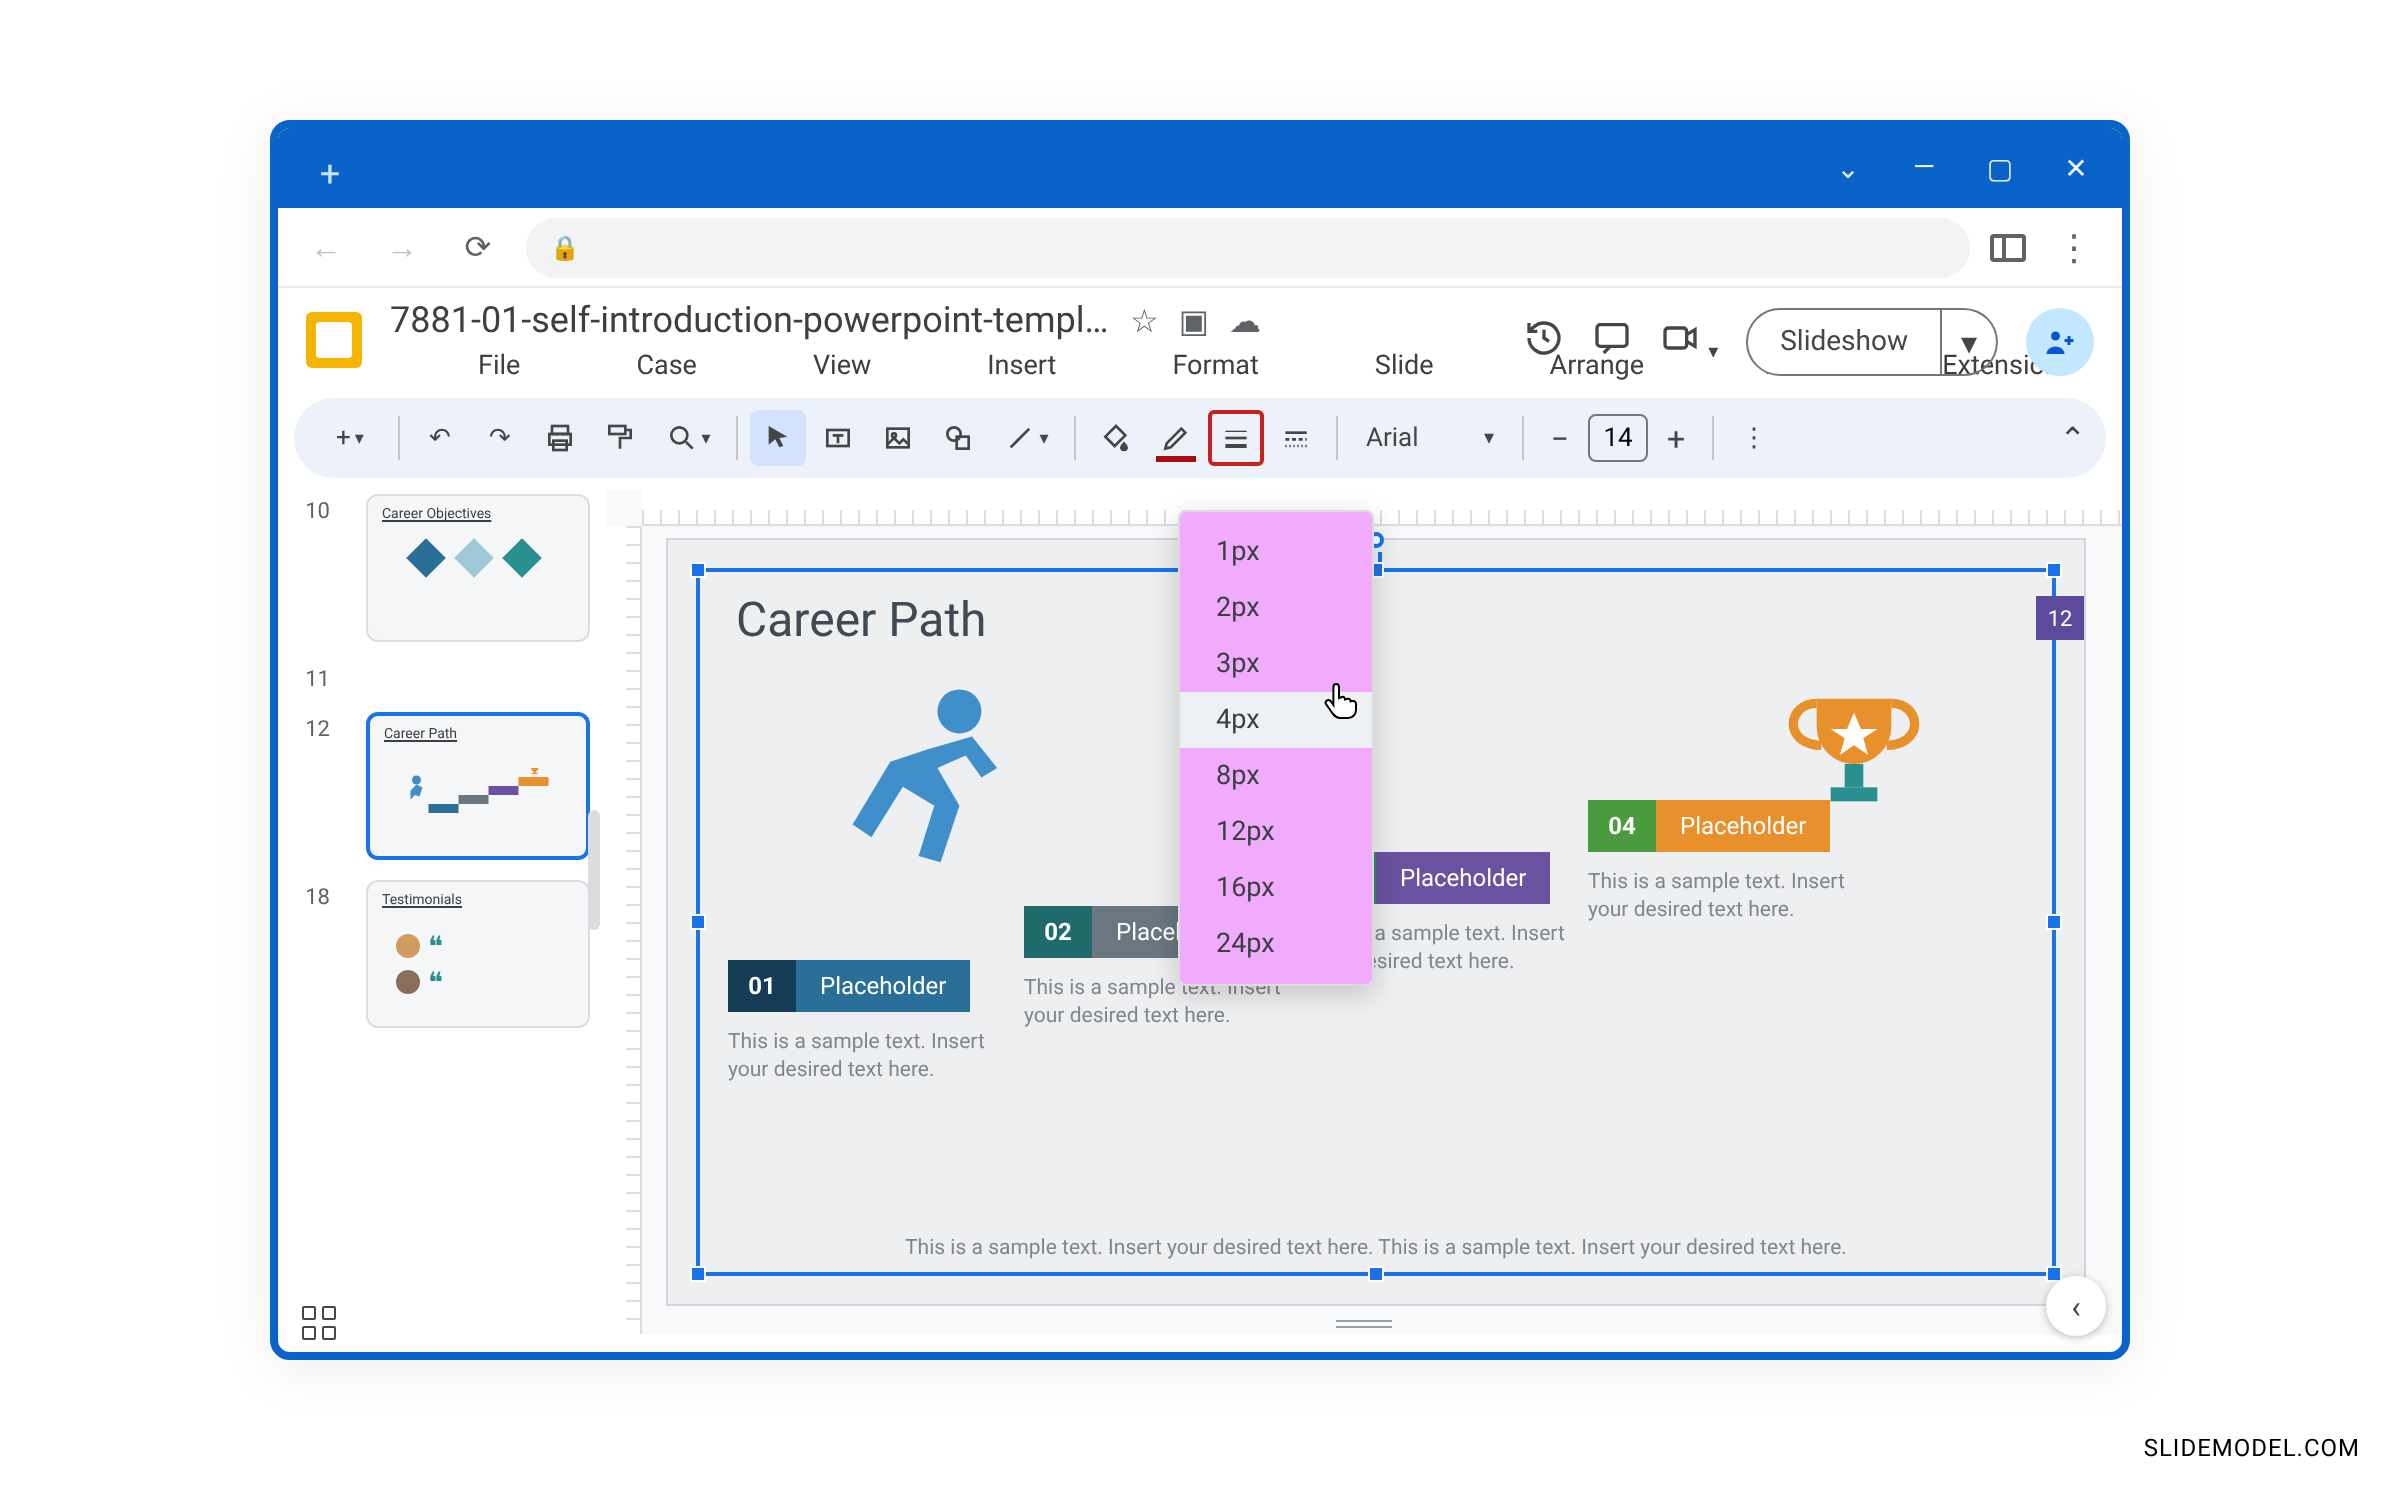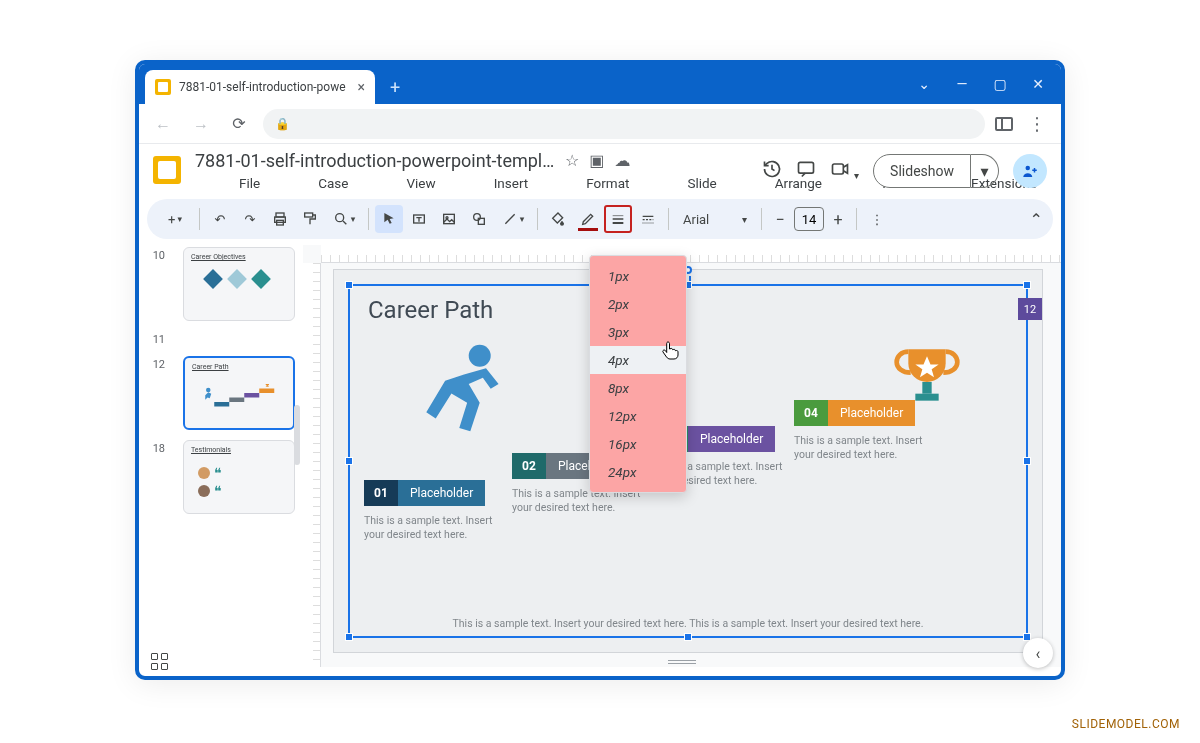--- a/index.html
+++ b/index.html
@@ -87,47 +87,42 @@
   .slide-title { position:absolute; top: 26px; left: 34px; font-size: 24px; color:#404a54; font-weight:400; }
   .page-badge { position:absolute; top:28px; right:0; width:24px; height:22px; background:#5d4a9c; color:#fff; font-size:11px; display:flex; align-items:center; justify-content:center; }
   .runner { position:absolute; left: 80px; top: 70px; color:#3f8fca; }
   .step { position:absolute; height:26px; display:flex; align-items:center; color:#fff; font-size:12px; }
   .step .num { width:34px; height:100%; display:flex; align-items:center; justify-content:center; font-weight:700; }
   .step .lbl { padding: 0 12px; height:100%; display:flex; align-items:center; }
   .bodytext { position:absolute; font-size:10.5px; color:#80868b; line-height:1.35; width:140px; }
   .footer-text { position:absolute; left:0; right:0; bottom: 22px; text-align:center; font-size:10.5px; color:#80868b; }
   .trophy { position:absolute; }
   
-  .bw-menu { position:absolute; left: 450px; top: 191px; width: 98px; background:#fca5a5; border:1px solid #dadce0; border-radius: 4px; box-shadow: 0 4px 14px rgba(0,0,0,.18); padding: 6px 0; z-index: 50; font-style: italic; }
+  .bw-menu { position:absolute; left: 450px; top: 191px; width: 98px; background:#f0abfc; border:1px solid #dadce0; border-radius: 4px; box-shadow: 0 4px 14px rgba(0,0,0,.18); padding: 6px 0; z-index: 50; }
   .bw-menu .mi { height: 28px; display:flex; align-items:center; padding: 0 18px; font-size: 13.5px; color:#3c4043; cursor:pointer; }
   .bw-menu .mi.hov { background:#eef1f4; }
   .cursor-hand { position:absolute; left: 523px; top: 277px; z-index:60; font-size:16px; color:#000; }
   
   .footer-bar { position:absolute; left:12px; bottom:6px; display:flex; gap:3px; flex-wrap:wrap; width:20px; cursor:pointer;}
   .footer-bar span{width:7px;height:7px;border:1.5px solid #444746;border-radius:1px;}
   .chev-fab { position:absolute; right:8px; bottom:8px; width:30px; height:30px; border-radius:50%; background:#fff; box-shadow:0 1px 4px rgba(0,0,0,.25); display:flex; align-items:center; justify-content:center; color:#444746; cursor:pointer;}
-  .watermark { position:absolute; right: 20px; bottom: 12px; font-size: 12px; letter-spacing:.5px; color:#a16207; }
+  .watermark { position:absolute; right: 20px; bottom: 12px; font-size: 12px; letter-spacing:.5px; color:#000000; }
   
   .t10 .d{position:absolute;width:14px;height:14px;background:#2a6f7d;transform:rotate(45deg);} 
   .t11 .circ{position:absolute;left:8px;top:20px;width:30px;height:30px;border-radius:50%;background:#2a6f97;}
   .t12 .mini{position:absolute;left:8px;top:26px;right:8px;height:30px;}
   .t13 .av{position:absolute;width:12px;height:12px;border-radius:50%;background:#d29b64;}
   .resize-grip{position:absolute; left:50%; bottom:3px; margin-left:-14px; width:28px; height:4px; border-top:1px solid #9aa0a6; border-bottom:1px solid #9aa0a6;}
 </style>
 </head>
 <body>
 
 <div class="frame">
 
   <div class="titlebar">
-    <div class="tab-chrome">
-      <span class="favicon"></span>
-      <span class="title">7881-01-self-introduction-powe</span>
-      <span class="close-x">×</span>
-    </div>
     <div class="newtab">+</div>
     <div class="win-controls">
       <div class="wc">⌄</div>
       <div class="wc">—</div>
       <div class="wc">▢</div>
       <div class="wc">✕</div>
     </div>
   </div>
 
   <div class="urlbar">

